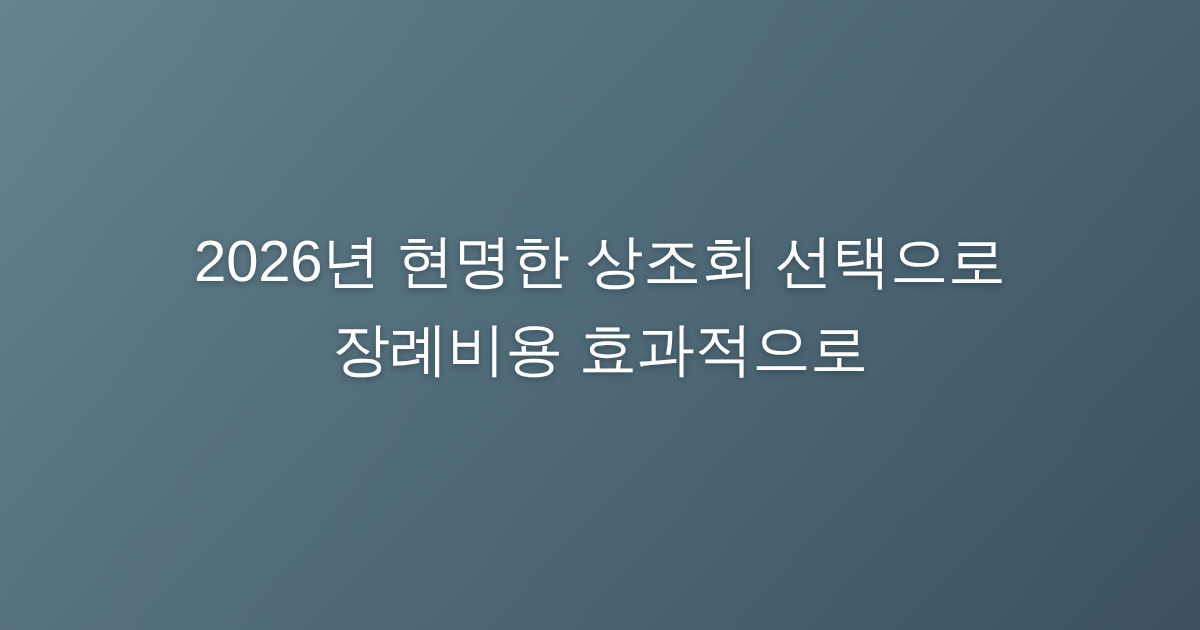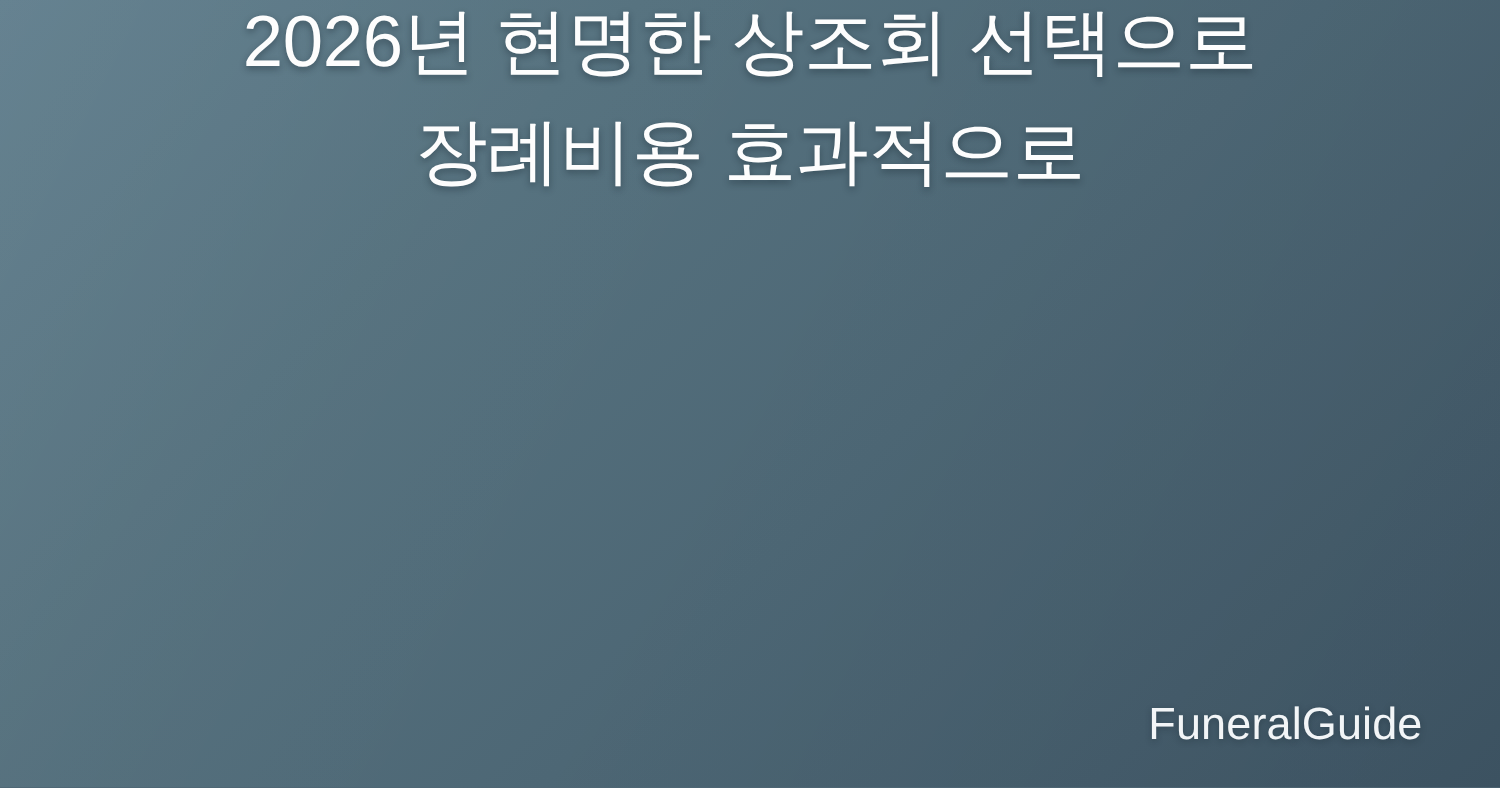--- a/index.html
+++ b/index.html
@@ -40,20 +40,21 @@
   }
 
   
   .headline-wrap {
     position: absolute;
     left: 0;
     right: 0;
     top: 0;
     height: 630px;
     display: flex;
+    align-items: center;
     justify-content: center;
     padding: 0 88px;
     box-sizing: border-box;
   }
 
   .headline {
     margin: 0;
     width: 100%;
     text-align: center;
     color: #fdfdfd;
@@ -86,15 +87,14 @@
 <body>
 
 <div class="og-card">
 
   <div class="gradient-overlay"></div>
 
   <div class="headline-wrap">
     <h1 class="headline">2026년 현명한 상조회 선택으로 장례비용 효과적으로</h1>
   </div>
 
-  <div class="brand">FuneralGuide</div>
 
 </div>
 
 </body></html>

